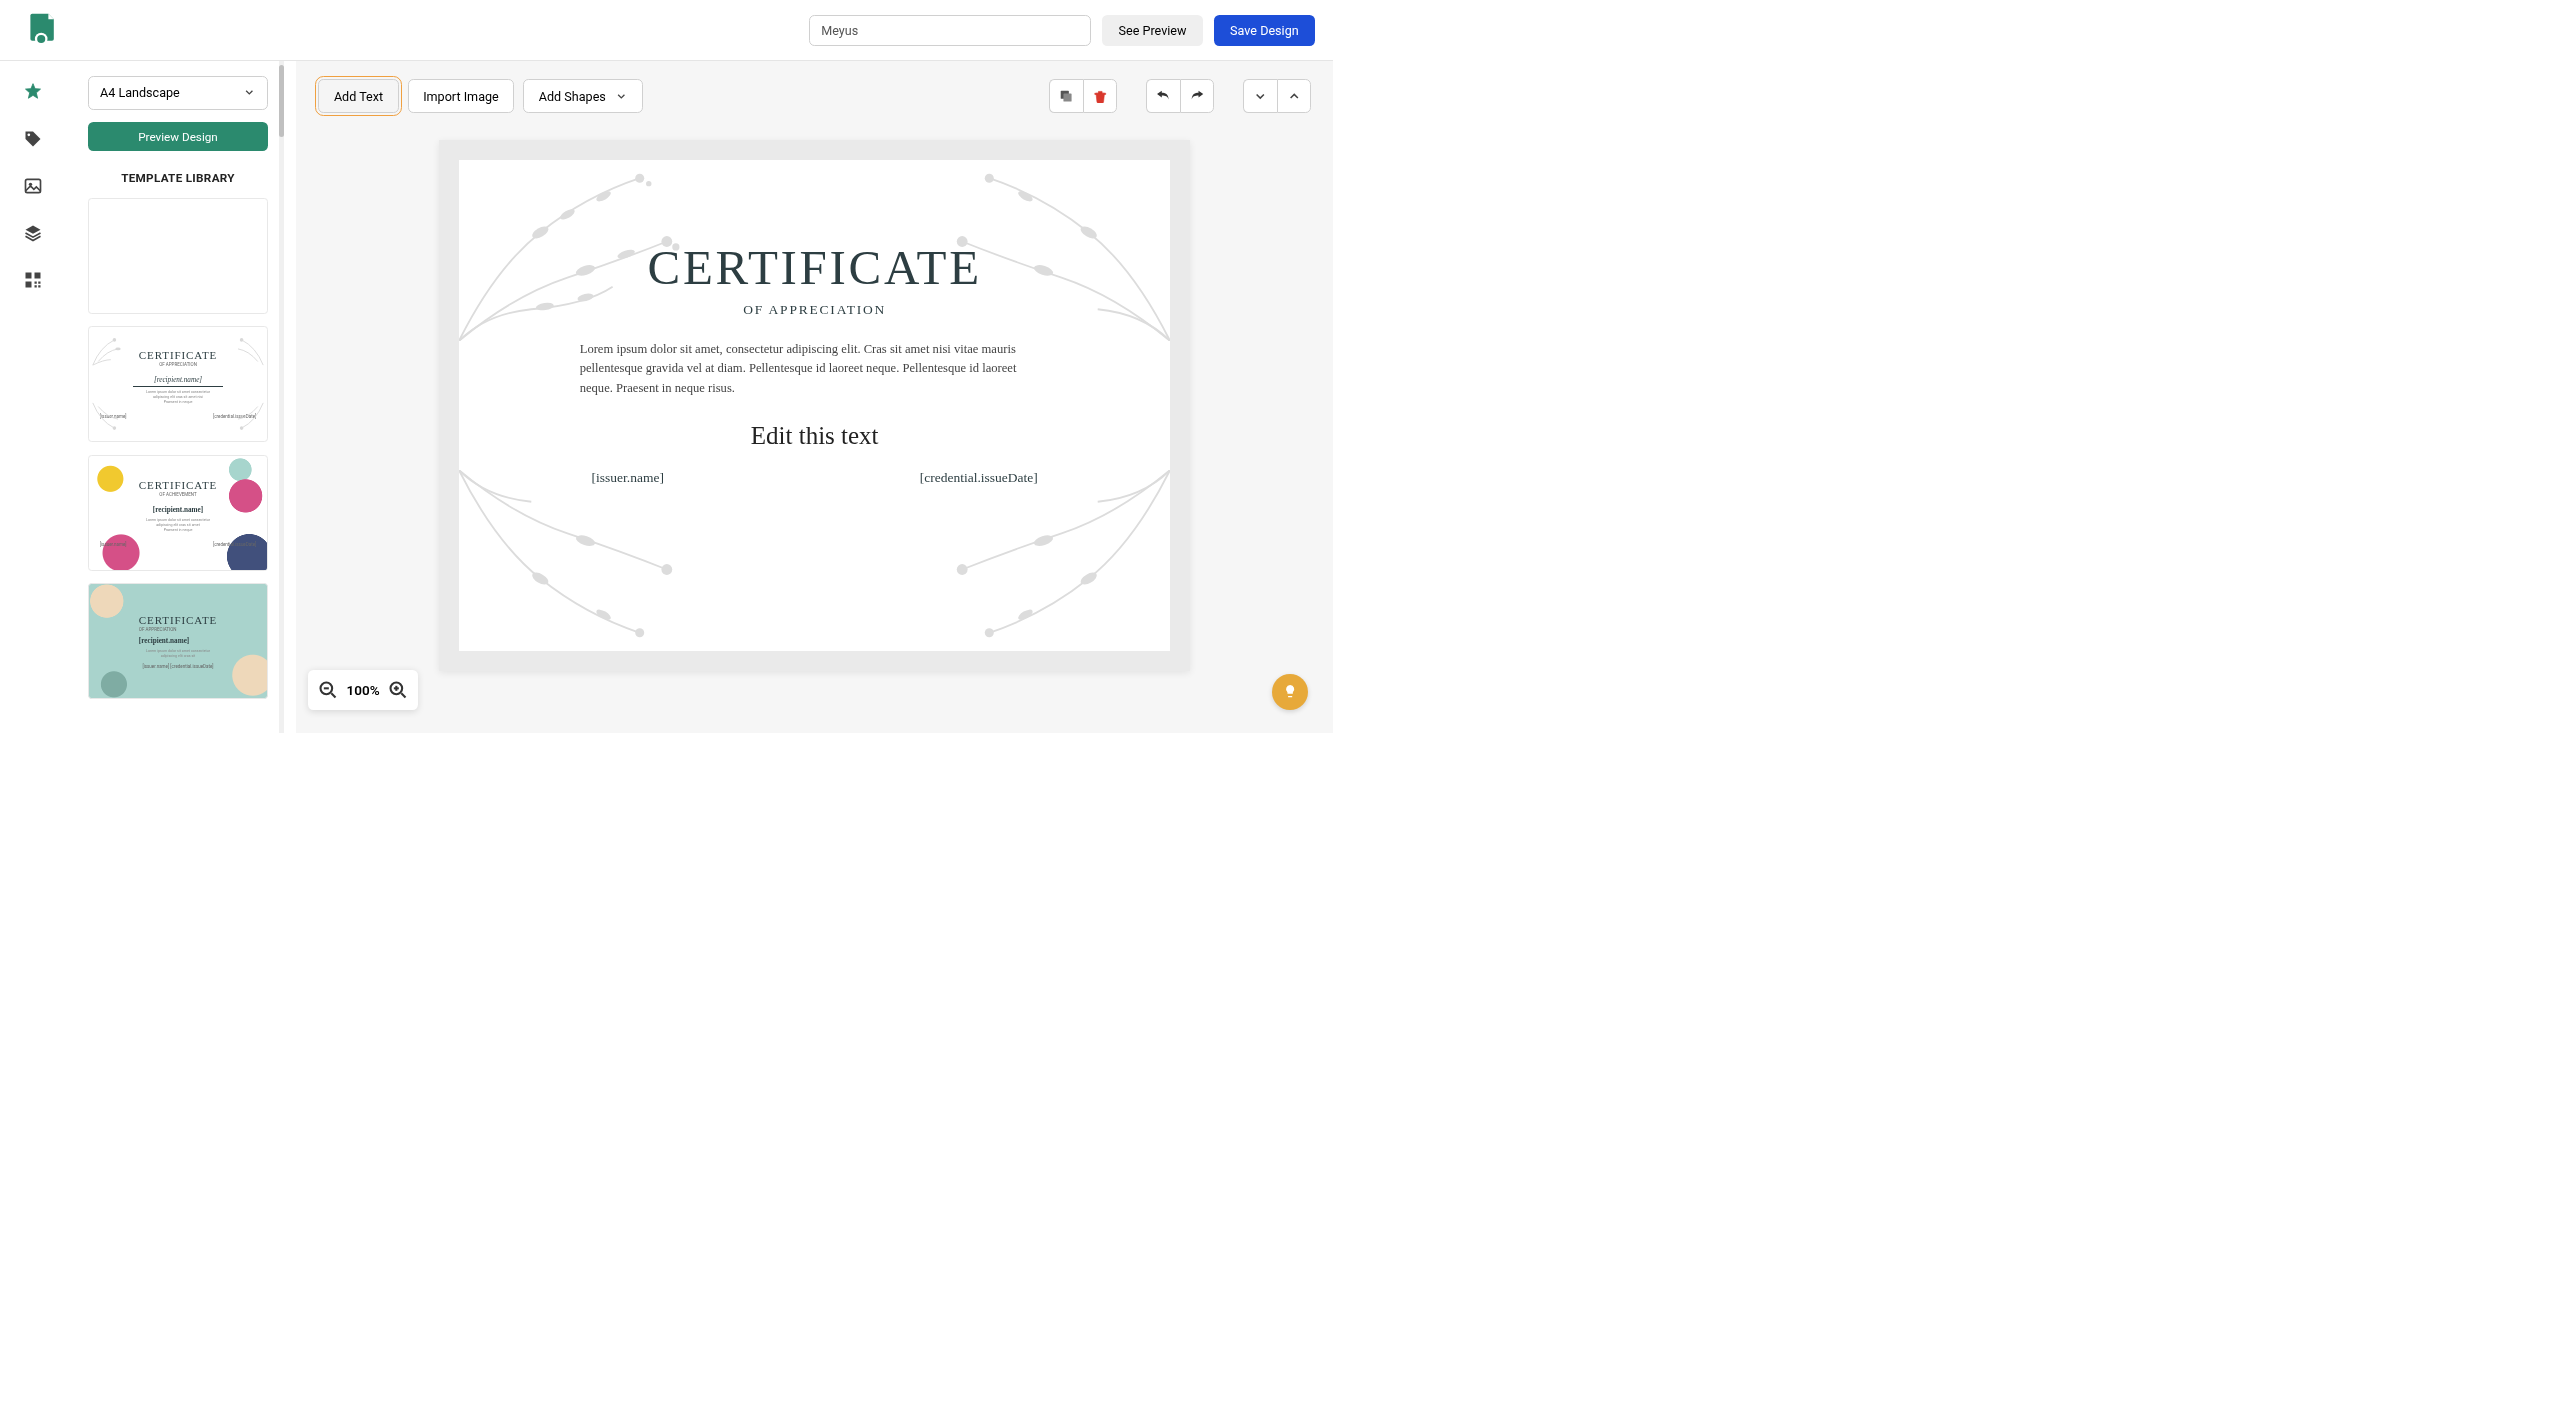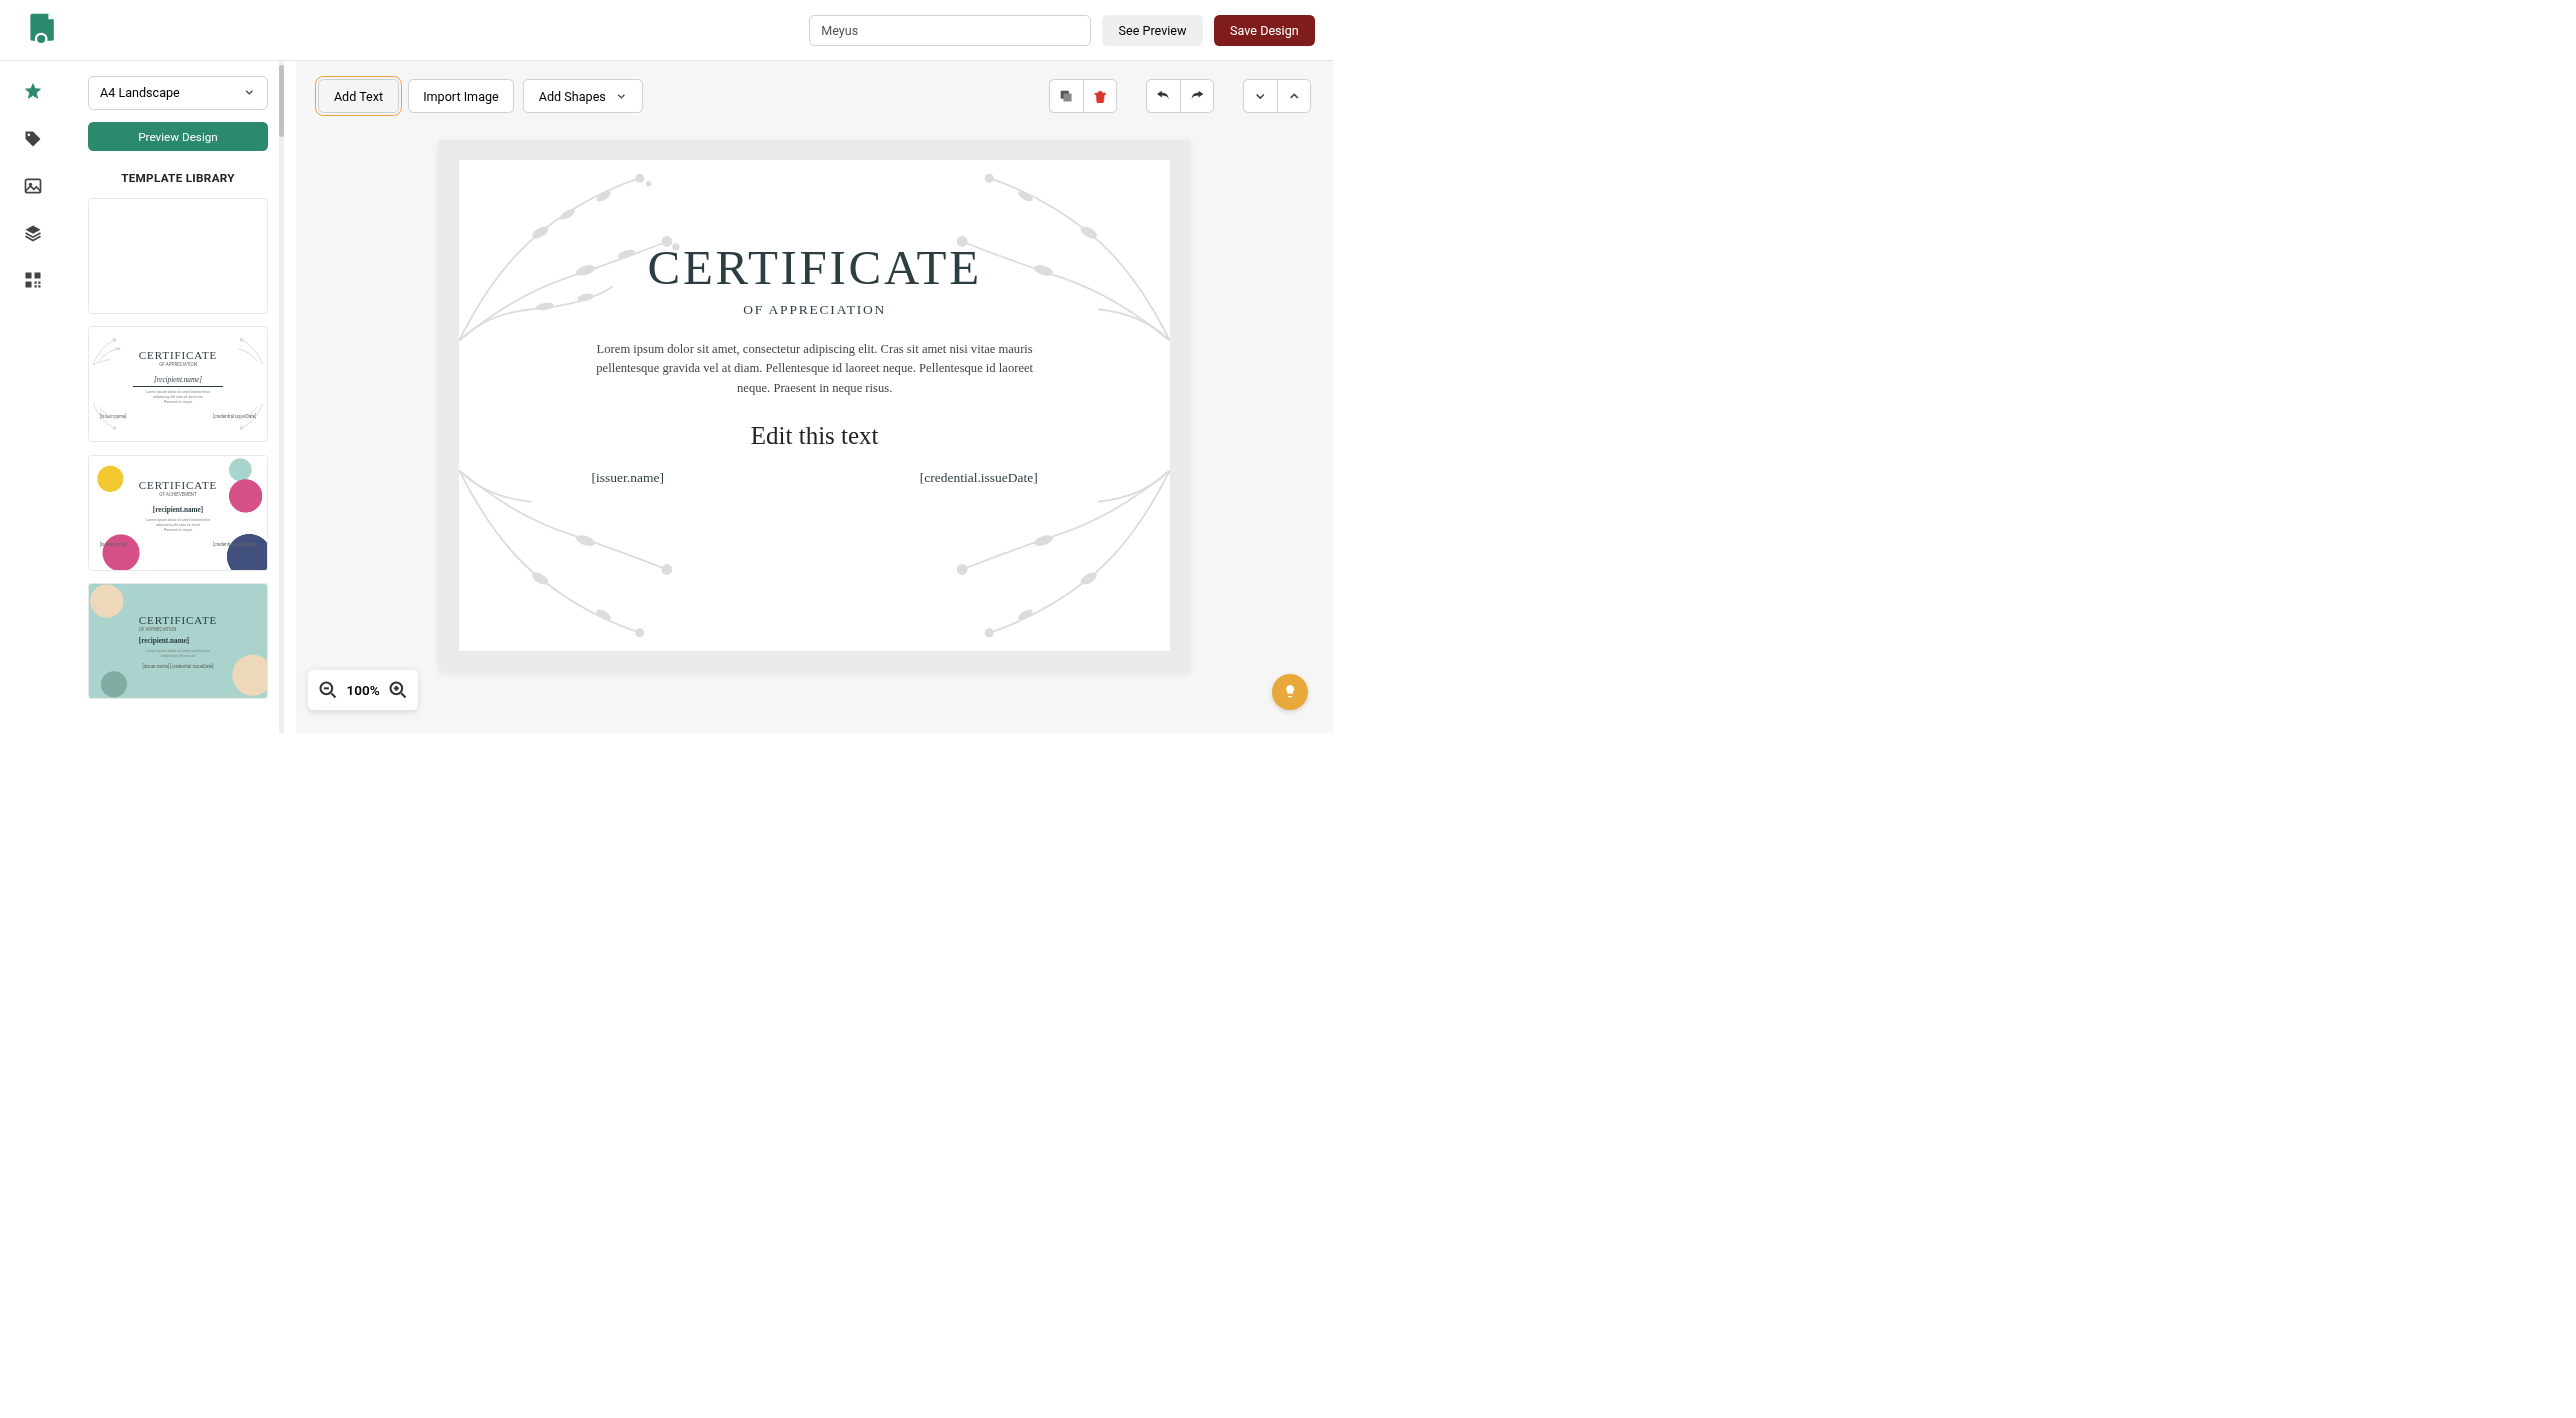--- a/index.html
+++ b/index.html
@@ -4,21 +4,21 @@
 <style>
 * { margin: 0; padding: 0; box-sizing: border-box; font-family: -apple-system, BlinkMacSystemFont, "Segoe UI", Roboto, sans-serif; }
 body { width: 1333px; height: 733px; overflow: hidden; background: #fff; }
 
 
 .header { height: 61px; display: flex; align-items: center; border-bottom: 0.9px solid #e5e5e5; padding: 0 18px; }
 .logo { width: 36px; height: 36px; margin-left: 7.2px; }
 .header-spacer { flex: 1; }
 .title-input { width: 282px; height: 31px; border: 0.9px solid #d0d0d0; border-radius: 5.4px; padding: 0 11px; font-size: 12.6px; color: #555; }
 .btn-preview { margin-left: 11px; height: 31px; padding: 0 16.3px; background: #efefef; border: none; border-radius: 5.4px; font-size: 12.6px; cursor: pointer; }
-.btn-save { margin-left: 11px; height: 31px; padding: 0 16.3px; background: #7f1d1d; color: #fff; border: none; border-radius: 5.4px; font-size: 12.6px; cursor: pointer; }
+.btn-save { margin-left: 11px; height: 31px; padding: 0 16.3px; background: #1d4ed8; color: #fff; border: none; border-radius: 5.4px; font-size: 12.6px; cursor: pointer; }
 
 
 .body-row { display: flex; height: calc(100% - 61px); gap: 12px; }
 
 
 .rail { width: 65px; background: #fff; display: flex; flex-direction: column; align-items: center; padding-top: 20px; gap: 25px; }
 .rail-item { width: 22px; height: 22px; display: flex; align-items: center; justify-content: center; cursor: pointer; }
 .rail-item.active svg { fill: #2b8a6e; stroke: #2b8a6e; }
 
 
@@ -78,21 +78,21 @@
 .f-tl { top: 0; left: 0; width: 253px; height: 181px; }
 .f-tr { top: 0; right: 0; width: 253px; height: 181px; transform: scaleX(-1); }
 .f-bl { bottom: 0; left: 0; width: 253px; height: 181px; transform: scaleY(-1); }
 .f-br { bottom: 0; right: 0; width: 253px; height: 181px; transform: scale(-1,-1); }
 .cert-title { font-family: Georgia, "Times New Roman", serif; font-size: 49px; letter-spacing: 2.7px; color: #2d3e42; font-weight: 500; margin-top: 25px; }
 .cert-sub { font-family: Georgia, serif; font-size: 13.5px; letter-spacing: 1.8px; color: #2d3e42; margin-top: 5.4px; }
 .recipient-wrap { margin-top: 52px; display: flex; flex-direction: column; align-items: center; width: 461px; }
 .recipient { font-family: "Brush Script MT", cursive; font-size: 34px; font-style: italic; color: #2d3e42; }
 .underline { width: 100%; height: 1.8px; background: #2d3e42; margin-top: 1.8px; position: relative; }
 .underline::after { content: ""; position: absolute; right: -5.4px; top: -3.6px; width: 14.5px; height: 7.2px; background: #2d3e42; transform: rotate(24deg); border-radius: 50% 50% 50% 0; }
-.cert-body { font-family: Georgia, serif; font-size: 12.6px; color: #444; text-align: center; line-height: 1.55; margin-top: 22px; max-width: 470px; }
+.cert-body { font-family: Georgia, serif; font-size: 12.6px; color: #444; text-align: left; line-height: 1.55; margin-top: 22px; max-width: 470px; }
 .cert-edit { font-family: Georgia, serif; font-size: 25px; color: #222; margin-top: 23.5px; }
 .cert-footer { display: flex; justify-content: space-between; width: 74%; margin-top: 20px; }
 .cert-footer span { font-family: Georgia, serif; font-size: 13.5px; color: #2d3e42; }
 
 
 .zoom-ctrl { position: absolute; left: 12px; bottom: 23.5px; background: #fff; height: 40px; border-radius: 5.4px; box-shadow: 0 1.8px 7.2px rgba(0,0,0,0.12); display: flex; align-items: center; padding: 0 9px; gap: 7.2px; }
 .zoom-ctrl .zicon { width: 22px; height: 22px; display: flex; align-items: center; justify-content: center; cursor: pointer; }
 .zoom-val { font-size: 13.5px; font-weight: 600; }
 
 

